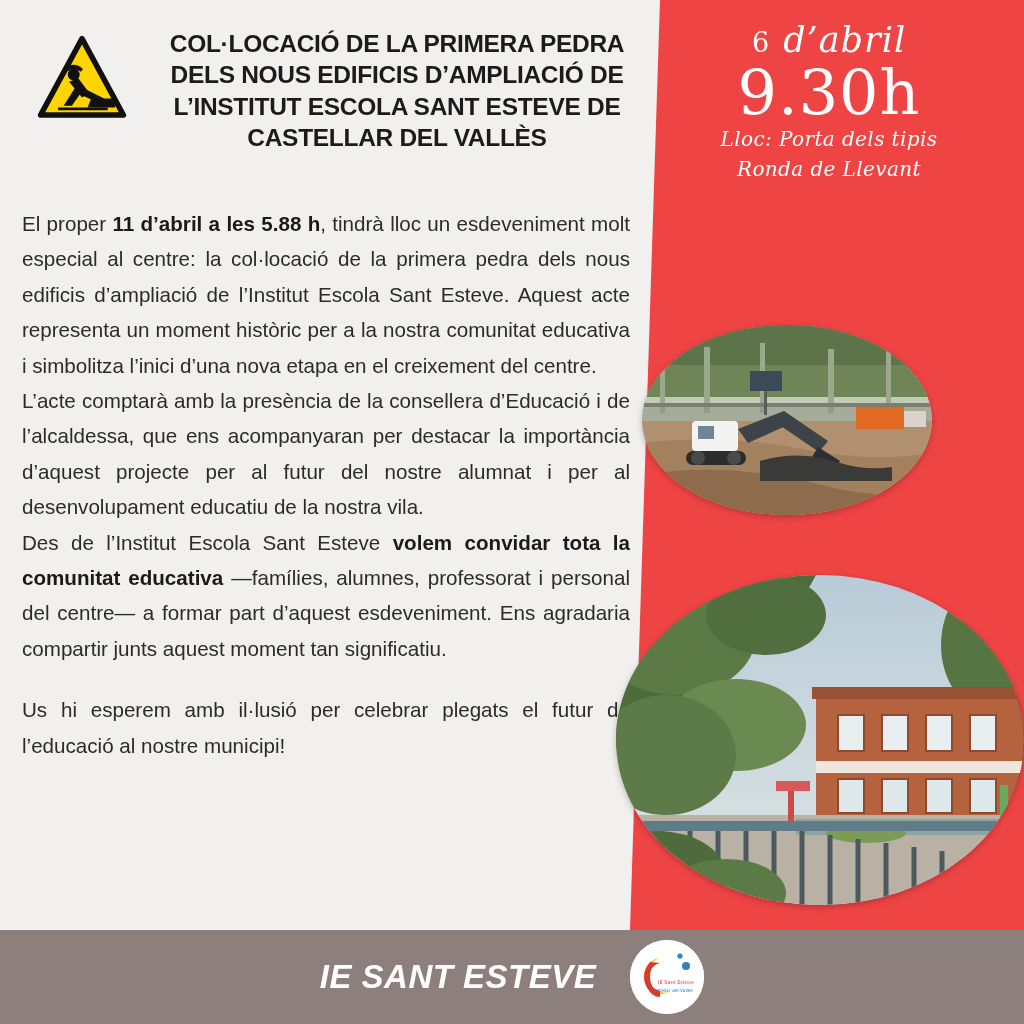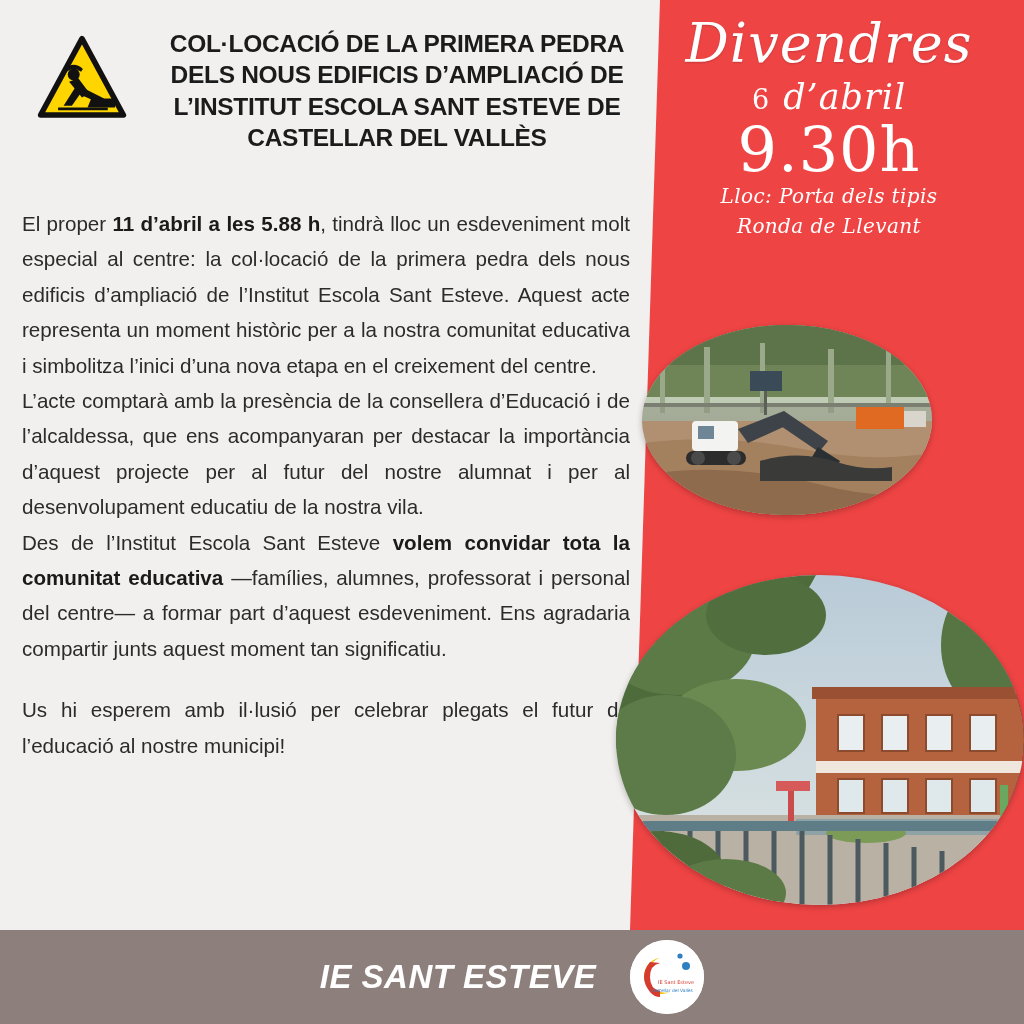--- a/index.html
+++ b/index.html
@@ -204,21 +204,20 @@
     <p><span>El proper </span><b>11 d’abril a les 5.88 h</b><span>, tindrà lloc un esdeveniment molt especial al centre: la col·locació de la primera pedra dels nous edificis d’ampliació de l’Institut Escola Sant Esteve. Aquest acte representa un moment històric per a la nostra comunitat educativa i simbolitza l’inici d’una nova etapa en el creixement del centre.</span></p>
     <p>L’acte comptarà amb la presència de la consellera d’Educació i de l’alcaldessa, que ens acompanyaran per destacar la importància d’aquest projecte per al futur del nostre alumnat i per al desenvolupament educatiu de la nostra vila.</p>
     <p><span>Des de l’Institut Escola Sant Esteve </span><b>volem convidar tota la comunitat educativa</b><span> —famílies, alumnes, professorat i personal del centre— a formar part d’aquest esdeveniment. Ens agradaria compartir junts aquest moment tan significatiu.</span></p>
     <div class="spacer"></div>
     <p>Us hi esperem amb il·lusió per celebrar plegats el futur de l’educació al nostre municipi!</p>
   </div>
 
   <div class="right-col">
 
     <div class="date-block">
-      <div class="day-name">Divendres</div>
       <div class="day-date">
         <span class="num">6</span>
         <span>d’abril</span>
       </div>
       <div class="time">9.30h</div>
       <div class="place">
         <div>Lloc: Porta dels tipis</div>
         <div>Ronda de Llevant</div>
       </div>
     </div>

